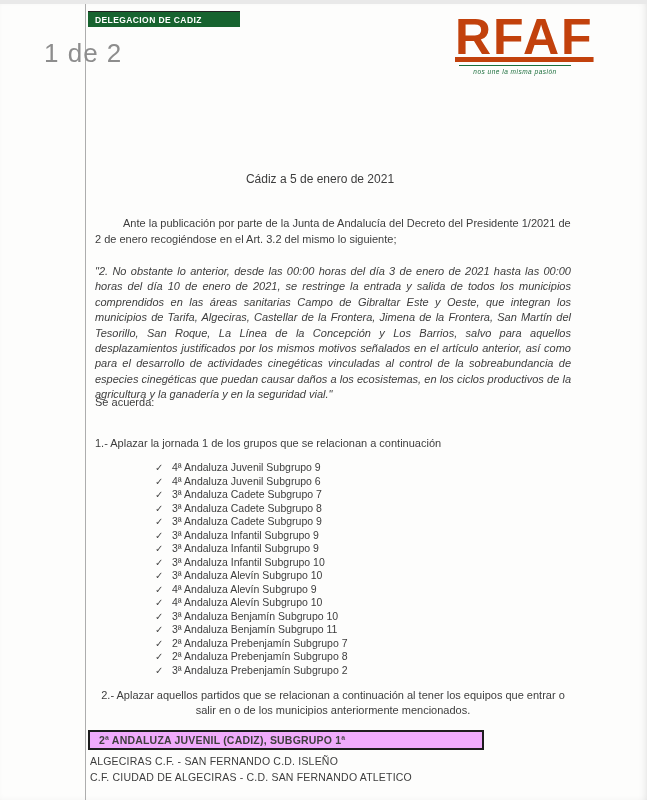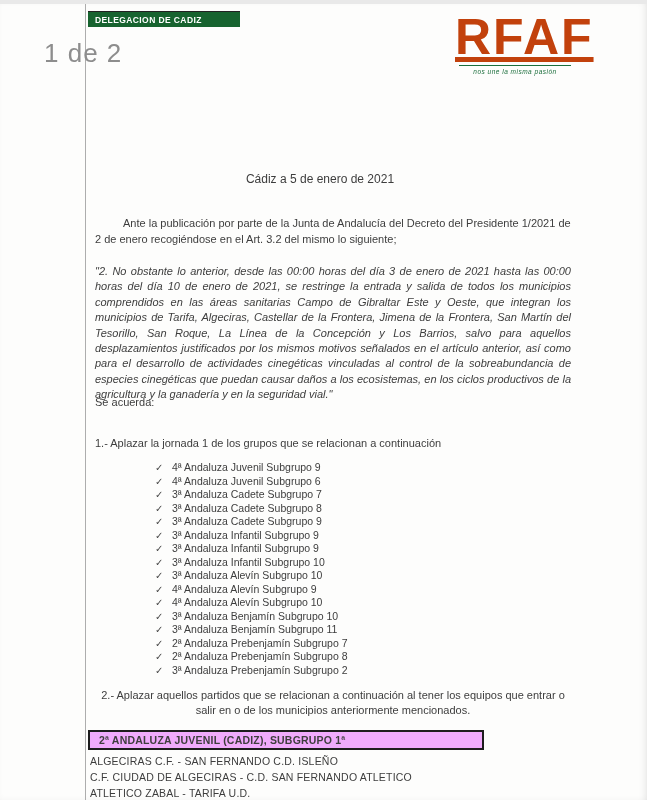--- a/index.html
+++ b/index.html
@@ -169,16 +169,15 @@
       </li>
   </ul>
 
   <div class="point2">2.- Aplazar aquellos partidos que se relacionan a continuación al tener los equipos que entrar o salir en o de los municipios anteriormente mencionados.</div>
 
   <div class="match-box">2ª ANDALUZA JUVENIL (CADIZ), SUBGRUPO 1ª</div>
 
   <div class="matches">
     <div>ALGECIRAS C.F.  -  SAN FERNANDO C.D. ISLEÑO</div>
     <div>C.F. CIUDAD DE ALGECIRAS  -  C.D. SAN FERNANDO ATLETICO</div>
-    <div>ATLETICO ZABAL  -  TARIFA U.D.</div>
   </div>
 
 </div>
 
 </body></html>

